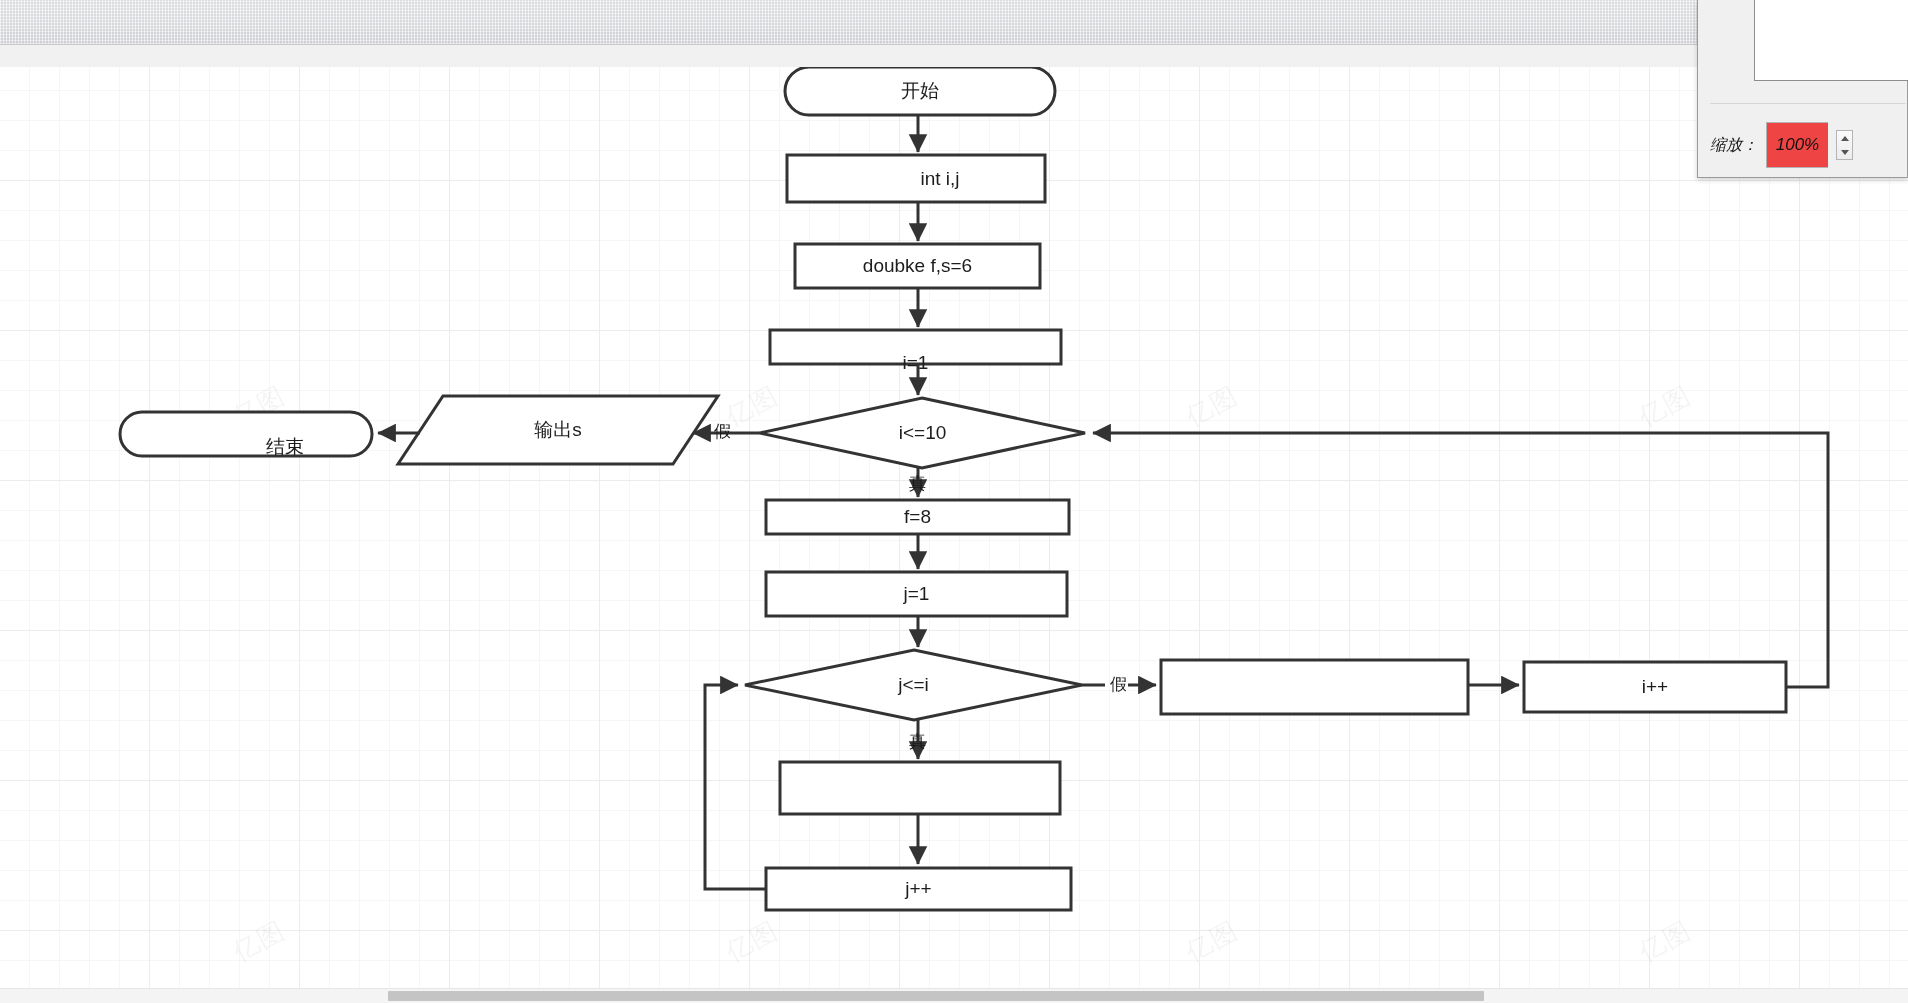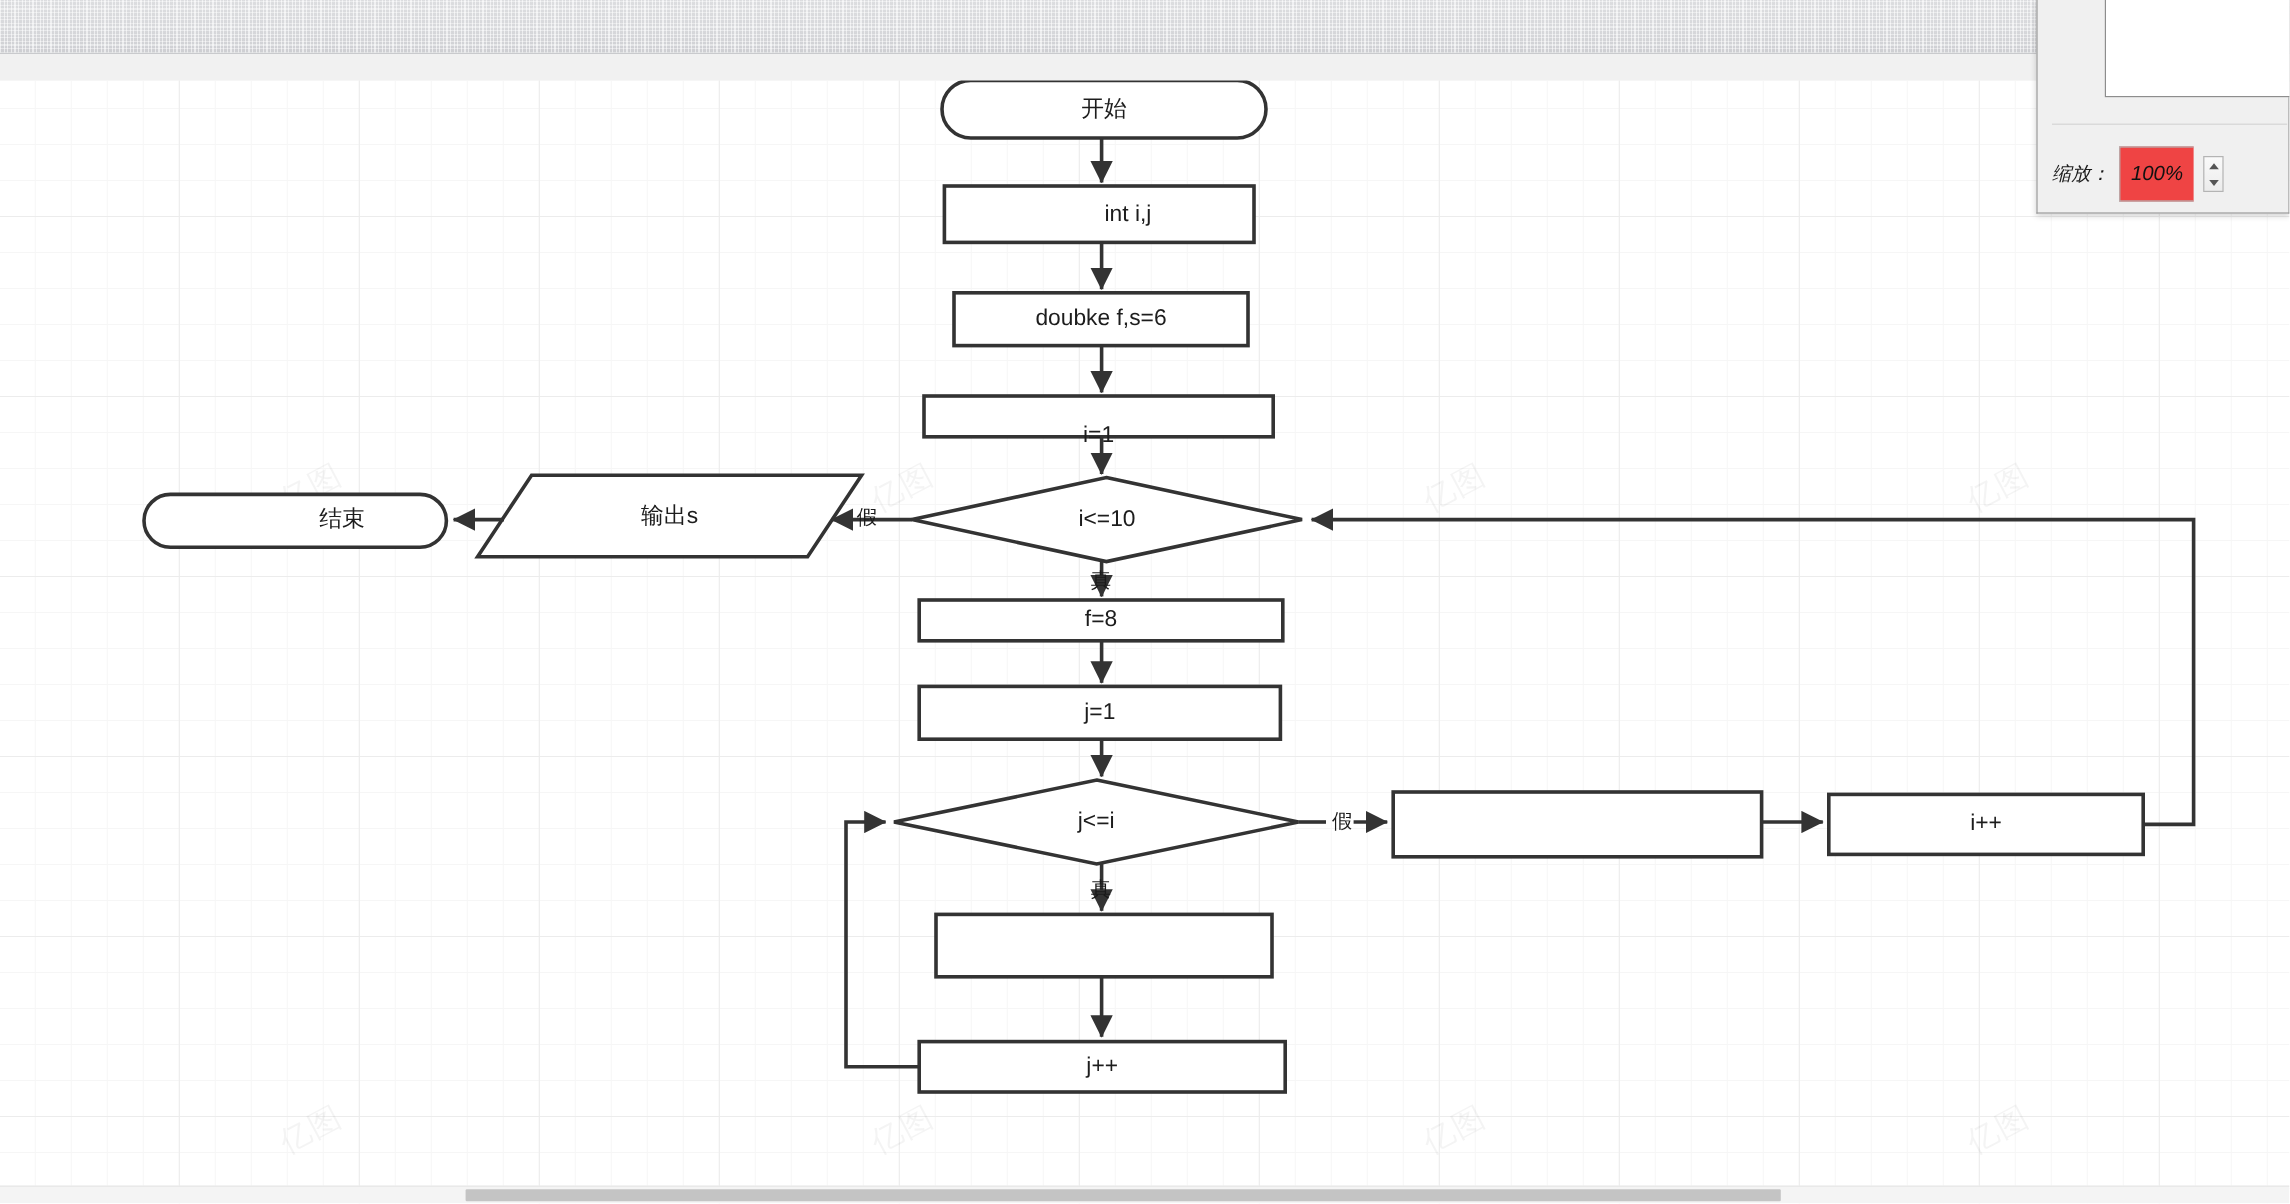--- a/index.html
+++ b/index.html
@@ -294,21 +294,21 @@
         <path d="M 766 889 L 705 889 L 705 685 L 738 685" marker-end="url(#arrow)"></path>
       </g>
     </svg>
 
     <div class="node-label" style="left:785px;  top:0px;   width:270px; height:48px;">开始</div>
     <div class="node-label" style="left:787px;  top:88px;  width:258px; height:47px;margin-left:24px;">int i,j</div>
     <div class="node-label" style="left:795px;  top:177px; width:245px; height:44px;">doubke f,s=6</div>
     <div class="node-label" style="left:770px;  top:263px; width:291px; height:34px;margin-top:16px;">i=1</div>
     <div class="node-label" style="left:760px;  top:331px; width:325px; height:70px;">i&lt;=10</div>
     <div class="node-label" style="left:398px;  top:329px; width:320px; height:68px;">输出s</div>
-    <div class="node-label" style="left:120px;  top:343px; width:252px; height:44px;padding-left:39px;">结束</div>
+    <div class="node-label" style="left:120px;  top:358px; width:252px; height:44px;padding-left:39px;">结束</div>
     <div class="node-label" style="left:766px;  top:433px; width:303px; height:34px;">f=8</div>
     <div class="node-label" style="left:766px;  top:505px; width:301px; height:44px;">j=1</div>
     <div class="node-label" style="left:745px;  top:583px; width:337px; height:70px;">j&lt;=i</div>
     <div class="node-label" style="left:1524px; top:595px; width:262px; height:50px;">i++</div>
     <div class="node-label" style="left:766px;  top:801px; width:305px; height:42px;">j++</div>
 
     <div class="edge-label" style="left:714px;  top:353px;">假</div>
     <div class="edge-label" style="left:909px;  top:405px;">真</div>
     <div class="edge-label" style="left:1110px; top:606px;">假</div>
     <div class="edge-label" style="left:909px;  top:663px;">真</div>

